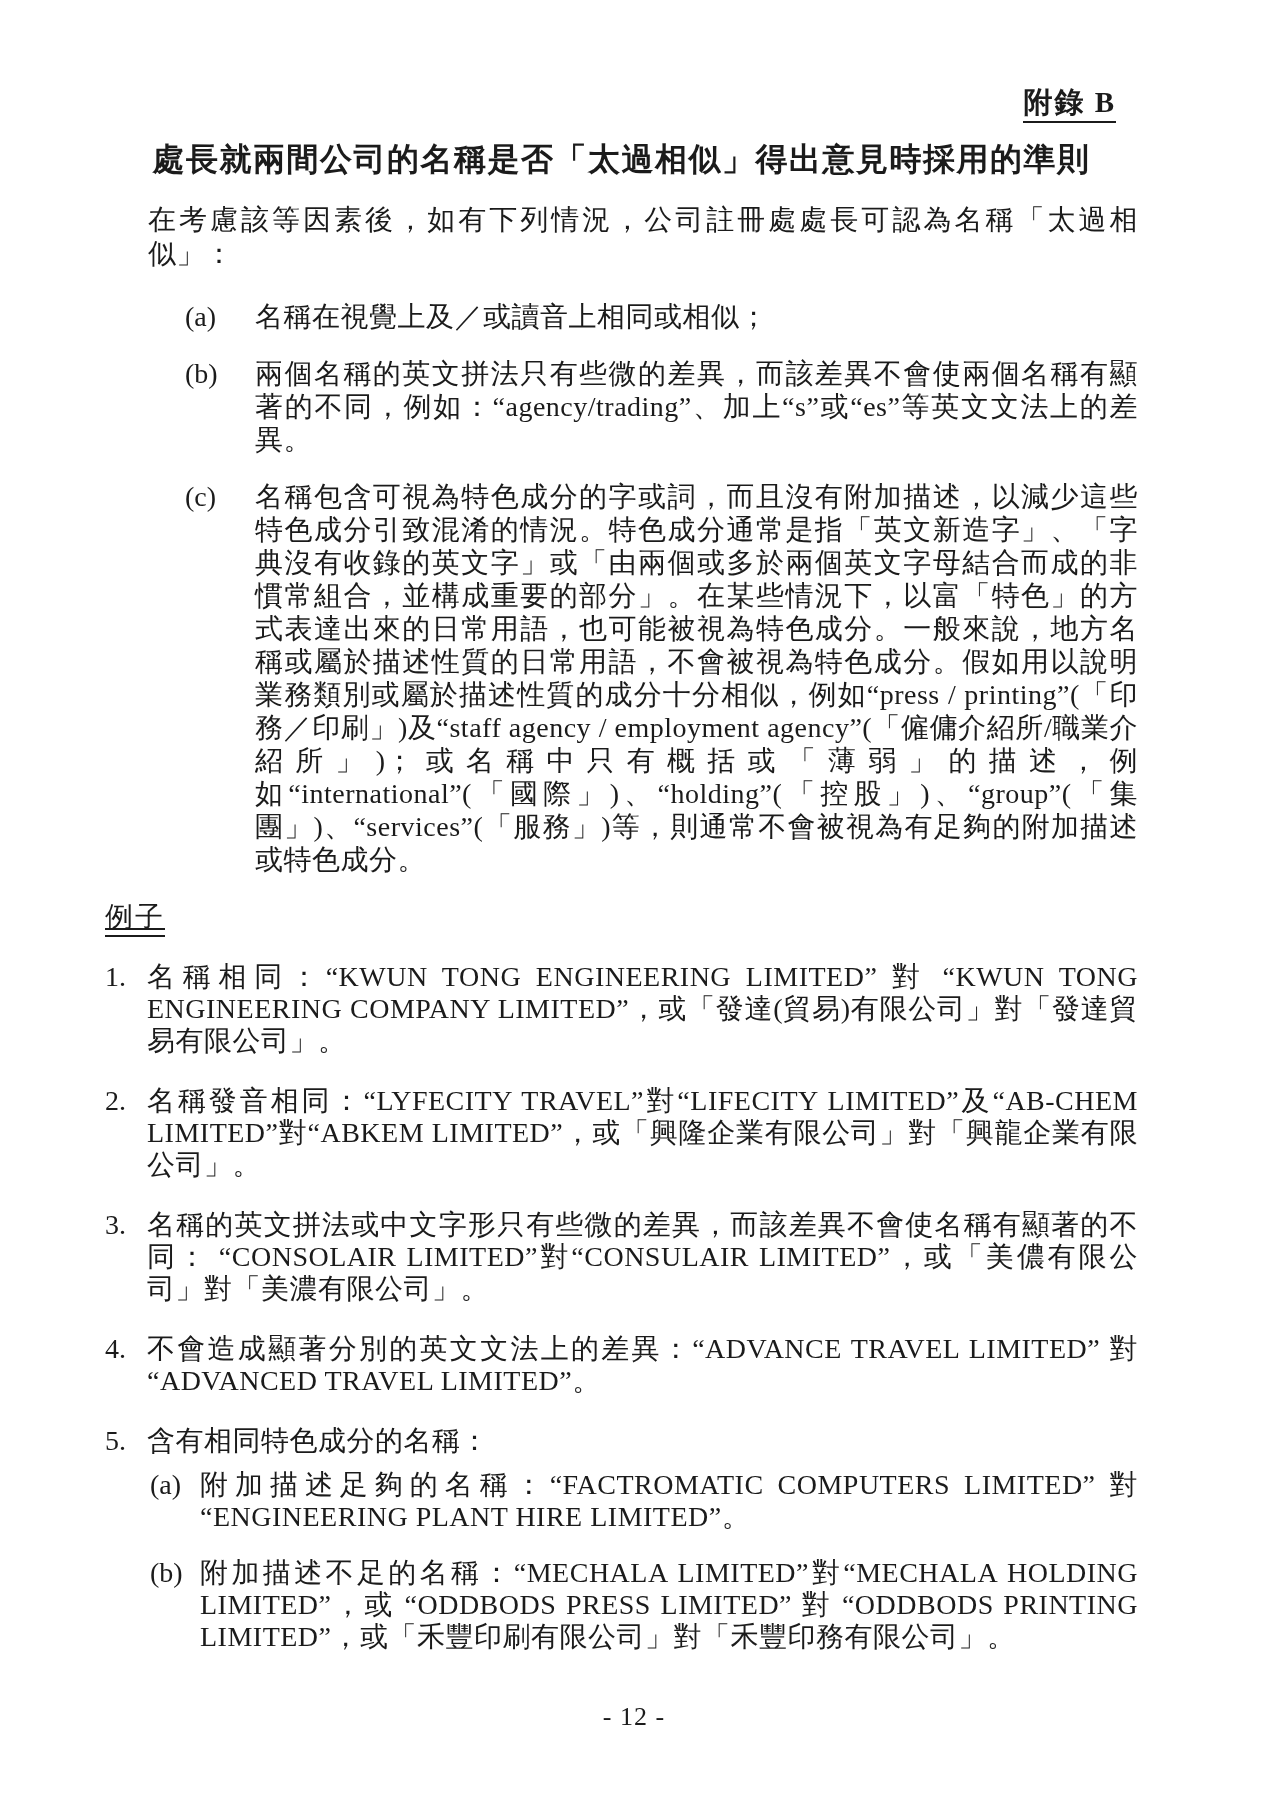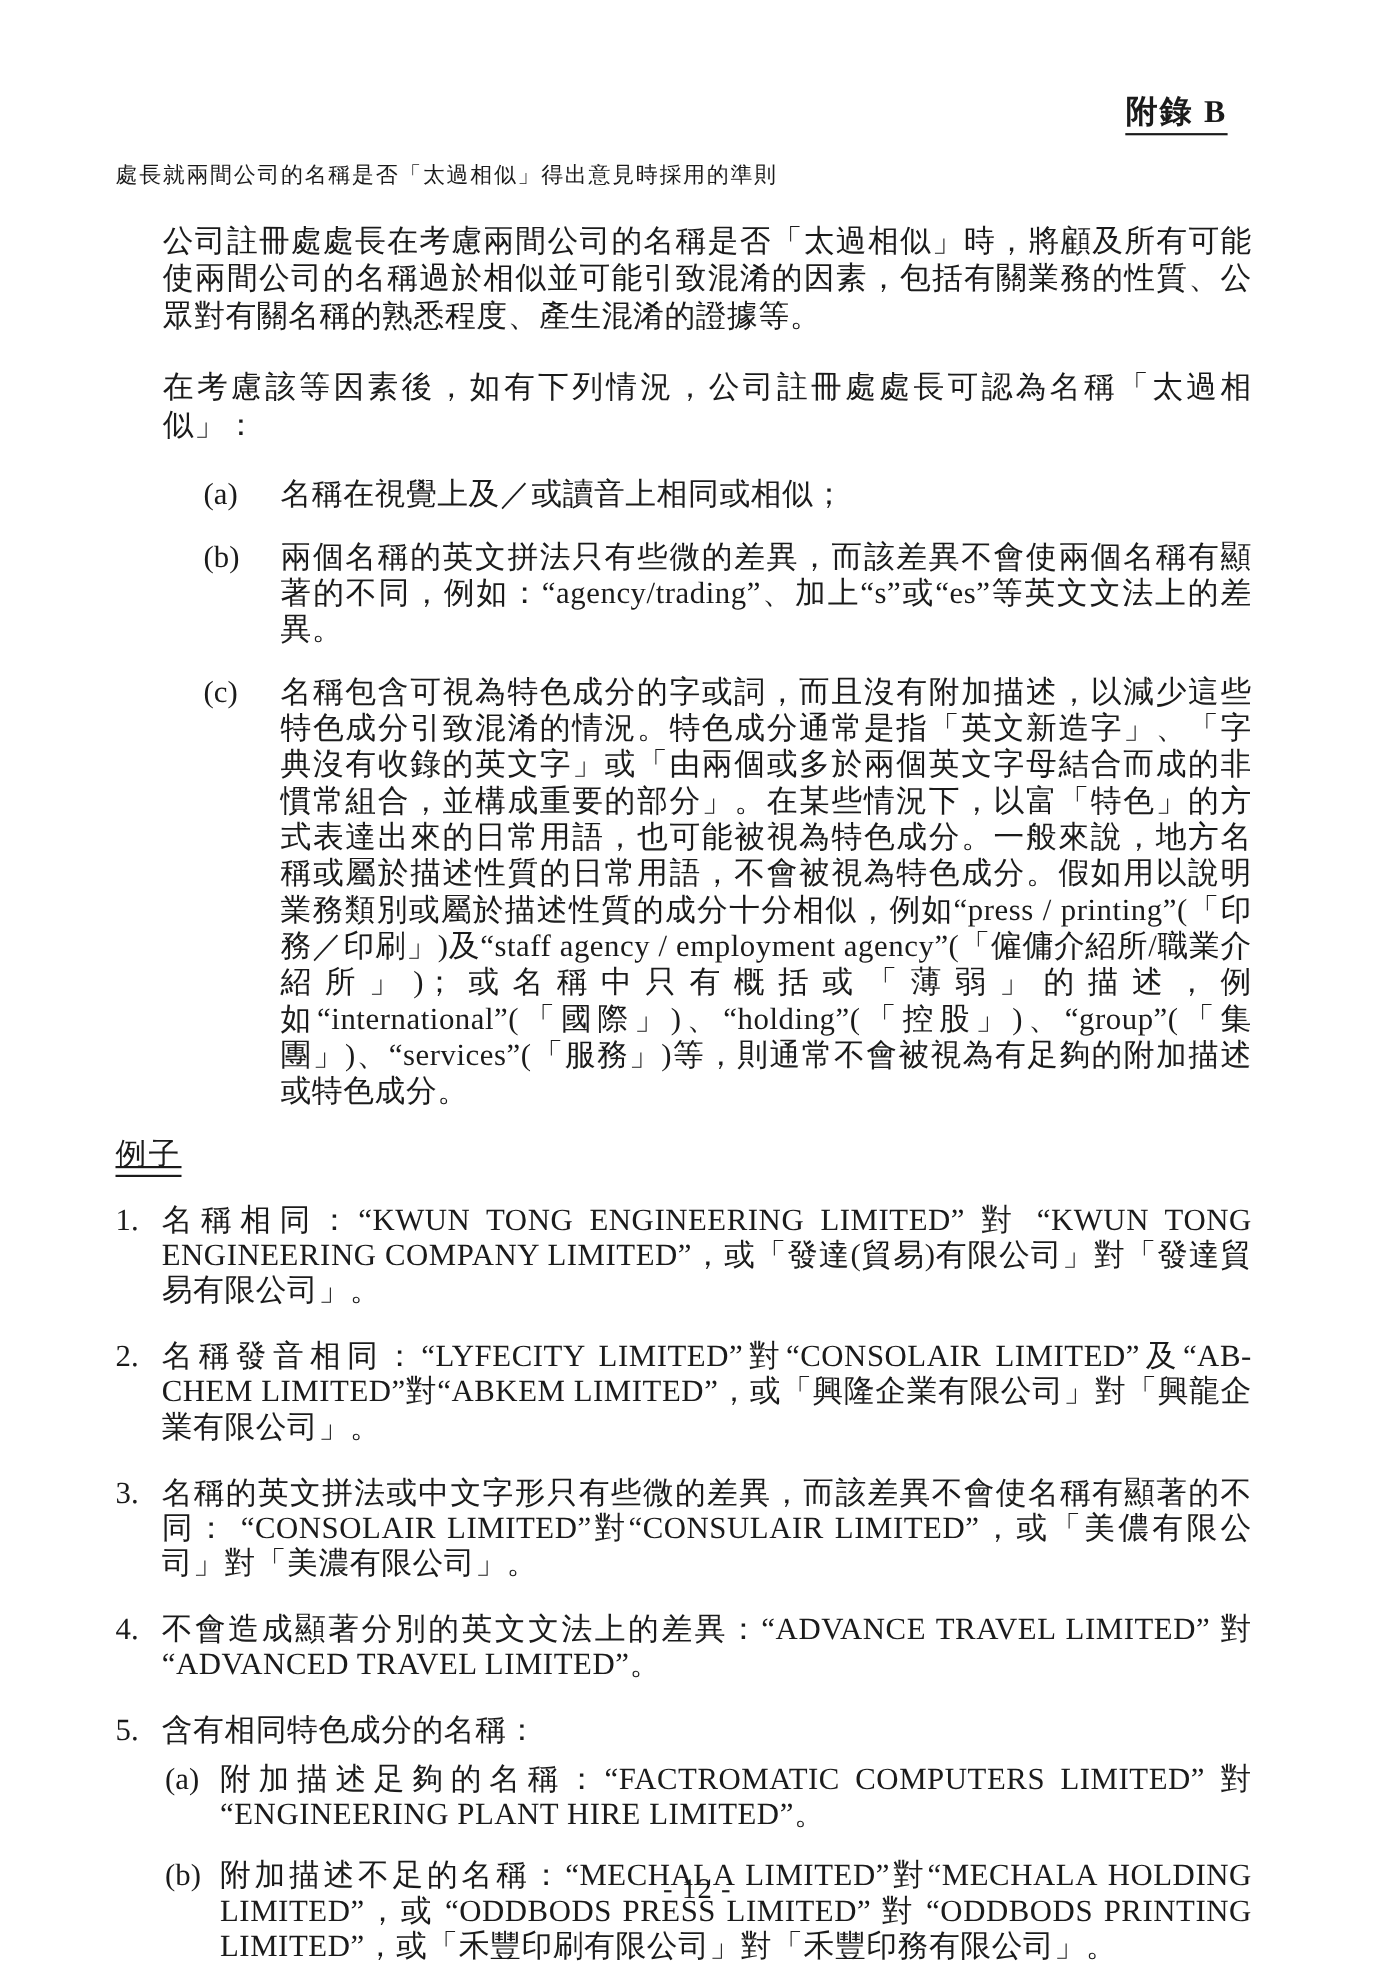--- a/index.html
+++ b/index.html
@@ -30,22 +30,23 @@
     display: inline-block;
     font-weight: bold;
     font-size: 29px;
     letter-spacing: 2px;
     border-bottom: 2px solid #1b1b1b;
     padding-bottom: 2px;
     font-family: Liberation Serif, serif;
   }
   .doc-title {
     margin: 0 0 27px 0;
-    font-weight: normal;
-    font-size: 20px;
+    text-align: center;
+    font-weight: bold;
+    font-size: 32px;
     letter-spacing: 1.5px;
   }
   .body-para {
     margin: 0 0 31px 43px;
     text-align: justify;
     line-height: 34px;
     letter-spacing: 0.5px;
   }
   .body-para.last {
     margin-bottom: 0;
@@ -131,21 +132,20 @@
 <body>
 
 <div class="page">
 
   <div class="appendix-row">
     <span class="appendix-label">附錄 B</span>
   </div>
 
   <h1 class="doc-title">處長就兩間公司的名稱是否「太過相似」得出意見時採用的準則</h1>
 
-  <p class="body-para">公司註冊處處長在考慮兩間公司的名稱是否「太過相似」時，將顧及所有可能使兩間公司的名稱過於相似並可能引致混淆的因素，包括有關業務的性質、公眾對有關名稱的熟悉程度、產生混淆的證據等。</p>
   <p class="body-para last">在考慮該等因素後，如有下列情況，公司註冊處處長可認為名稱「太過相似」：</p>
 
   <div class="criteria-list">
     <div class="criterion">
       <span class="marker">(a)</span>
       <span class="ctext">名稱在視覺上及／或讀音上相同或相似；</span>
     </div>
     <div class="criterion">
       <span class="marker">(b)</span>
       <span class="ctext">兩個名稱的英文拼法只有些微的差異，而該差異不會使兩個名稱有顯著的不同，例如：“agency/trading”、加上“s”或“es”等英文文法上的差異。</span>
@@ -162,21 +162,21 @@
 
   <div class="examples-list">
 
     <div class="example">
       <span class="num">1.</span>
       <span class="etext">名稱相同：“KWUN TONG ENGINEERING LIMITED” 對 “KWUN TONG ENGINEERING COMPANY LIMITED”，或「發達(貿易)有限公司」對「發達貿易有限公司」。</span>
     </div>
 
     <div class="example">
       <span class="num">2.</span>
-      <span class="etext">名稱發音相同：“LYFECITY LIMITED”對“CONSOLAIR LIMITED”及“AB-CHEM LIMITED”對“ABKEM LIMITED”，或「興隆企業有限公司」對「興龍企業有限公司」。</span>
+      <span class="etext">名稱發音相同：“LYFECITY TRAVEL”對“LIFECITY LIMITED”及“AB-CHEM LIMITED”對“ABKEM LIMITED”，或「興隆企業有限公司」對「興龍企業有限公司」。</span>
     </div>
 
     <div class="example">
       <span class="num">3.</span>
       <span class="etext">名稱的英文拼法或中文字形只有些微的差異，而該差異不會使名稱有顯著的不同： “CONSOLAIR LIMITED”對“CONSULAIR LIMITED”，或「美儂有限公司」對「美濃有限公司」。</span>
     </div>
 
     <div class="example">
       <span class="num">4.</span>
       <span class="etext">不會造成顯著分別的英文文法上的差異：“ADVANCE TRAVEL LIMITED” 對 “ADVANCED TRAVEL LIMITED”。</span>

